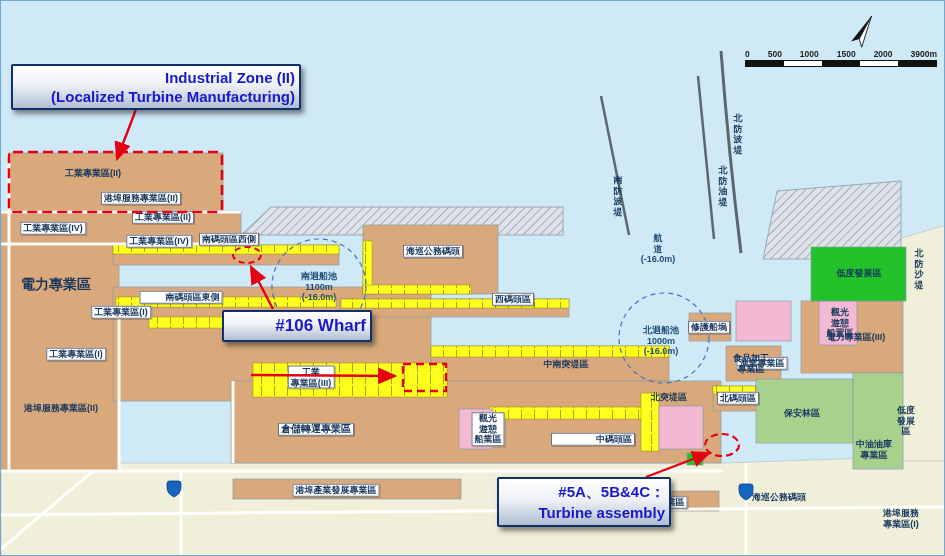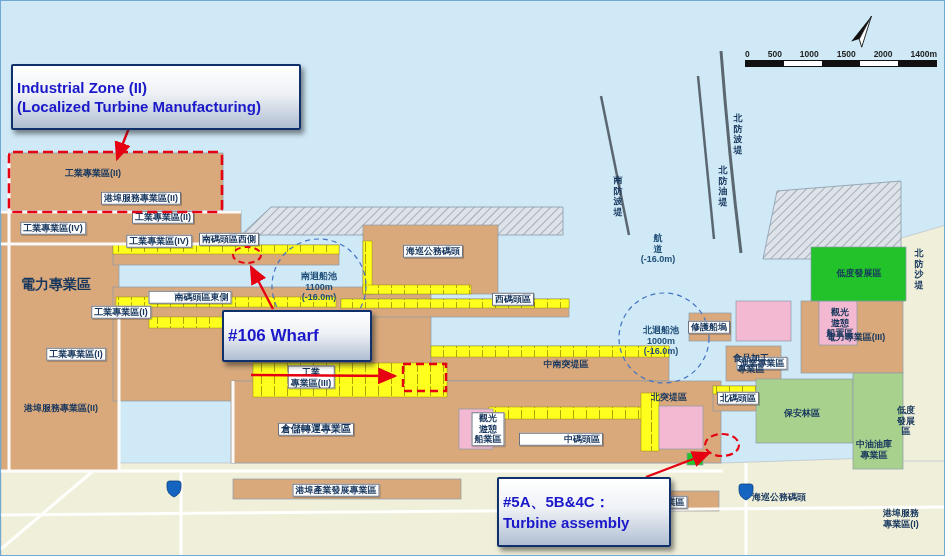--- a/index.html
+++ b/index.html
@@ -18,21 +18,21 @@
   }
   .zl.boxed{
     background:#ffffff;border:1px solid #6b7280;padding:0 2px;
     box-shadow:1px 1px 0 rgba(0,0,0,.25);
   }
   .callout{
     position:absolute;z-index:40;
     background:linear-gradient(180deg,#ffffff 0%,#eef1f6 45%,#b0bed2 100%);
     border:2px solid #10306b;border-radius:2px;
     box-shadow:3px 4px 5px rgba(40,40,40,.55);
-    color:#1a18c8;font-weight:bold;text-align:left;padding:12px 4px;
+    color:#1a18c8;font-weight:bold;text-align:right;padding:2px 4px;
   }
   .c1{left:10px;top:63px;width:278px;font-size:15px;line-height:19px;}
   .c2{left:221px;top:309px;width:138px;font-size:17px;line-height:24px;}
   .c3{left:3px;top:362px;width:238px;font-size:15px;line-height:20px;}
   .c4{left:496px;top:476px;width:162px;font-size:15px;line-height:21px;}
   .scalebar{position:absolute;left:744px;top:48px;width:192px;z-index:20;}
   .sb-labels{display:flex;justify-content:space-between;font-size:8.5px;color:#222;margin-bottom:1px;font-weight:bold;}
   .sb-bar{display:flex;height:5px;border:1px solid #111;background:#fff;}
   .sb-bar i{flex:1;display:block;}
   .sb-bar i.b{background:#111;} .sb-bar i.w{background:#fff;}
@@ -135,21 +135,21 @@
     </g>
   </svg>
 
   <div id="zone-labels">
       <div class="zl" style="left: 92px; top: 172px;">工業專業區(II)</div>
       <div class="zl boxed" style="left: 140px; top: 197px;">港埠服務專業區(II)</div>
       <div class="zl boxed" style="left: 162px; top: 216px;">工業專業區(II)</div>
       <div class="zl boxed" style="left: 52px; top: 227px;">工業專業區(IV)</div>
       <div class="zl boxed" style="left: 158px; top: 240px;">工業專業區(IV)</div>
       <div class="zl boxed" style="left: 228px; top: 238px;">南碼頭區西側</div>
-      <div class="zl boxed" style="left: 189px; top: 296px; padding-left: 25px;">南碼頭區東側</div>
+      <div class="zl boxed" style="left: 180px; top: 296px; padding-left: 25px;">南碼頭區東側</div>
       <div class="zl" style="left: 55px; top: 283px; font-size: 14px;">電力專業區</div>
       <div class="zl boxed" style="left: 120px; top: 311px;">工業專業區(I)</div>
       <div class="zl boxed" style="left: 75px; top: 353px;">工業專業區(I)</div>
       <div class="zl boxed" style="left: 432px; top: 250px;">海巡公務碼頭</div>
       <div class="zl" style="left: 318px; top: 286px; color: rgb(31, 78, 121);">南迴船池
 1100m
 (-16.0m)</div>
       <div class="zl boxed" style="left: 512px; top: 298px;">西碼頭區</div>
       <div class="zl" style="left: 657px; top: 248px; color: rgb(31, 78, 121);">航
 道
@@ -189,21 +189,21 @@
       <div class="zl boxed" style="left: 737px; top: 397px;">北碼頭區</div>
       <div class="zl" style="left: 801px; top: 412px;">保安林區</div>
       <div class="zl" style="left: 905px; top: 396px; margin-top: 24px;">低度
 發展
 區</div>
       <div class="zl" style="left: 873px; top: 448px;">中油油庫
 專業區</div>
       <div class="zl boxed" style="left: 487px; top: 428px;">觀光
 遊憩
 船業區</div>
-      <div class="zl boxed" style="left: 560px; top: 438px; padding-left: 44px;">中碼頭區</div>
+      <div class="zl boxed" style="left: 592px; top: 438px; padding-left: 44px;">中碼頭區</div>
       <div class="zl boxed" style="left: 315px; top: 428px; font-size: 10px;">倉儲轉運專業區</div>
       <div class="zl" style="left: 60px; top: 407px;">港埠服務專業區(II)</div>
       <div class="zl boxed" style="left: 335px; top: 489px;">港埠產業發展專業區</div>
       <div class="zl boxed" style="left: 652px; top: 501px;">產業發展專業區</div>
       <div class="zl" style="left: 778px; top: 496px;">海巡公務碼頭</div>
       <div class="zl" style="left: 900px; top: 517px;">港埠服務
 專業區(I)</div>
     </div>
 
   <svg class="overlay" width="945" height="556" viewBox="0 0 945 556">
@@ -228,21 +228,21 @@
     </g>
   </svg>
 
   <div class="scalebar">
     <div class="sb-labels">
       <span>0</span>
       <span>500</span>
       <span>1000</span>
       <span>1500</span>
       <span>2000</span>
-      <span>1400m</span>
+      <span>3900m</span>
     </div>
     <div class="sb-bar">
       <i class="b"></i>
         <i class="w"></i>
         <i class="b"></i>
         <i class="w"></i>
         <i class="b"></i>
     </div>
   </div>
 

